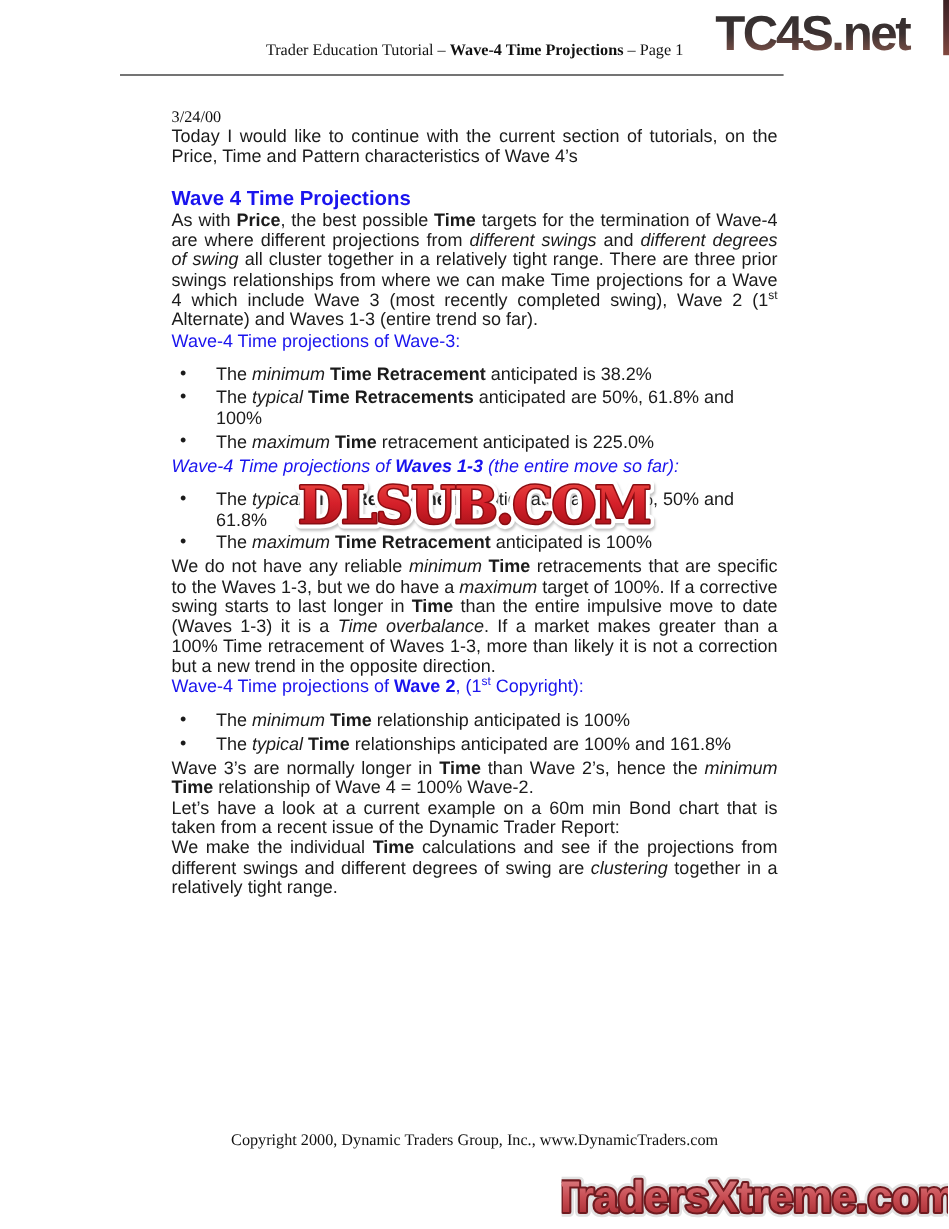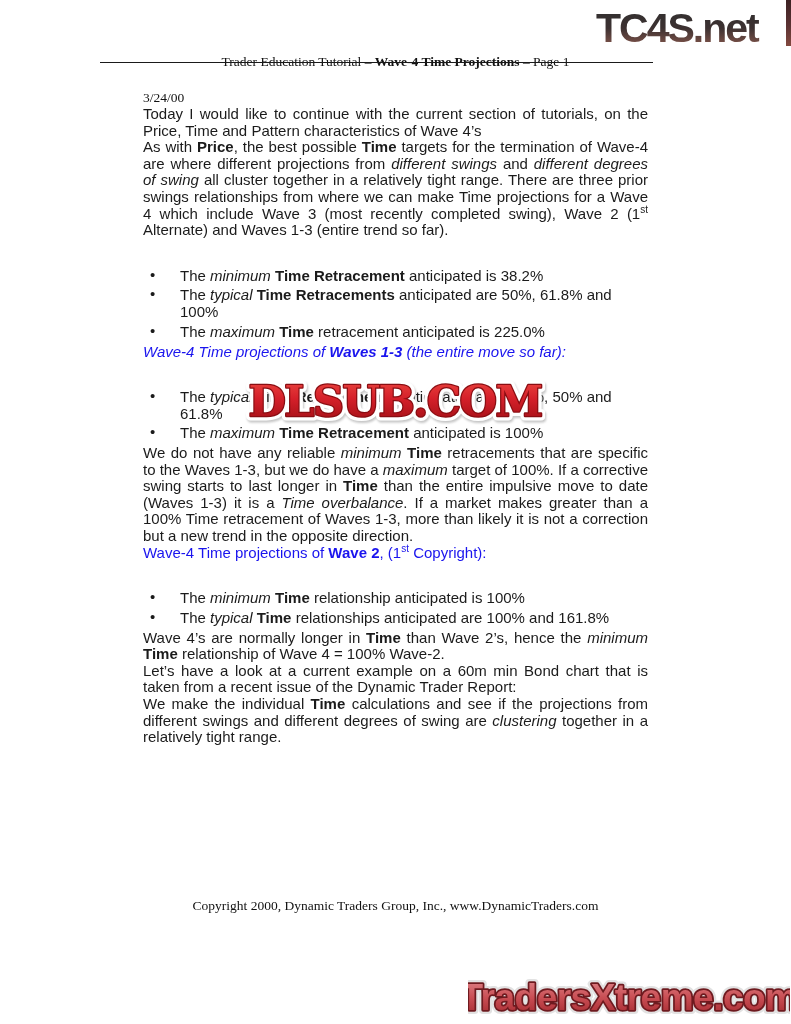--- a/index.html
+++ b/index.html
@@ -4,21 +4,21 @@
 <style>
   html,body{margin:0;padding:0;}
   body{
     width:791px;height:1024px;background:#ffffff;position:relative;
     font-family:"Liberation Sans",sans-serif;color:#1b1b1b;overflow:hidden;
   }
   .page{position:absolute;inset:0;}
 
   
   .running-header{
-    position:absolute;top:54px;left:143px;width:505px;text-align:center;
+    position:absolute;top:34px;left:143px;width:505px;text-align:center;
     font-family:"Liberation Serif",serif;font-size:13.5px;color:#111;
   }
   .header-rule{
     position:absolute;top:62px;left:100px;width:553px;height:0;
     border-top:1.6px solid #1a1a1a;
   }
 
   
   .tc4s{position:absolute;left:596px;top:5px;}
   .edge-strip{
@@ -42,21 +42,21 @@
   .mt-p6{margin-top:16px;}
   h2.section-heading{
     color:#1a14ee;font-size:17px;font-weight:bold;margin:16px 0 0 0;line-height:21px;
   }
   p.sub-heading{
     color:#1a14ee;font-size:15px;margin:0;line-height:17px;text-align:left;
   }
   .mt-sub1{margin-top:14px;}
   .mt-sub2{margin-top:16px;font-style:italic;}
   .mt-sub3{margin-top:14px;}
-  .bullets-wrap{position:relative;margin-top:29px;}
+  .bullets-wrap{position:relative;margin-top:12px;}
   ul.bullets{list-style:none;margin:0;padding:0;}
   ul.bullets li{
     position:relative;padding-left:37px;font-size:15px;line-height:16.6px;
     margin-bottom:3px;text-align:left;
   }
   ul.bullets li::before{
     content:"\2022";position:absolute;left:7px;top:-1px;font-size:15px;color:#1b1b1b;
   }
   .b{font-weight:bold;}
   .i{font-style:italic;}
@@ -64,21 +64,21 @@
 
   
   .watermark-svg{
     position:absolute;left:102px;top:-14px;
     filter:drop-shadow(1.5px 2px 1px rgba(90,90,90,0.35));
     pointer-events:none;
   }
 
   
   .footer-copyright{
-    position:absolute;top:898px;left:143px;width:505px;text-align:center;
+    position:absolute;top:942px;left:143px;width:505px;text-align:center;
     font-family:"Liberation Serif",serif;font-size:13.5px;color:#111;
   }
   .tx-logo{position:absolute;left:468px;top:972px;}
 </style>
 </head>
 <body>
 
 <div class="page">
 
   <div class="running-header"><span>Trader Education Tutorial – </span><span class="b">Wave-4 Time Projections</span><span> – Page 1</span></div>
@@ -95,23 +95,25 @@
     </defs>
     <text x="0" y="37" font-family="Liberation Sans, sans-serif" font-size="41" font-weight="bold" letter-spacing="-2" fill="url(#gTop)">TC4S.net</text>
   </svg>
   <div class="edge-strip"></div>
 
   <div class="content">
     <div class="date-line">3/24/00</div>
 
     <p class="body mt-p1"><span>Today I would like to continue with the current section of tutorials, on the Price, Time and Pattern characteristics of Wave 4’s</span></p>
 
+    <h2 class="section-heading">Wave 4 Time Projections</h2>
 
     <p class="body mt-p2"><span>As with </span><span class="b">Price</span><span>, the best possible </span><span class="b">Time</span><span> targets for the termination of Wave-4 are where different projections from </span><span class="i">different swings</span><span> and </span><span class="i">different degrees of swing</span><span> all cluster together in a relatively tight range. There are three prior swings relationships from where we can make Time projections for a Wave 4 which include Wave 3 (most recently completed swing), Wave 2 (1</span><sup>st</sup><span> Alternate) and Waves 1-3 (entire trend so far).</span></p>
 
+    <p class="sub-heading mt-sub1"><span>Wave-4 Time projections of Wave-3:</span></p>
     <div class="bullets-wrap">
       <ul class="bullets">
         <li><span>The </span><span class="i">minimum</span><span> </span><span class="b">Time Retracement</span><span> anticipated is 38.2%</span></li>
         <li><span>The </span><span class="i">typical</span><span> </span><span class="b">Time Retracements</span><span> anticipated are 50%, 61.8% and 100%</span></li>
         <li><span>The </span><span class="i">maximum</span><span> </span><span class="b">Time</span><span> retracement anticipated is 225.0%</span></li>
       </ul>
     </div>
 
     <p class="sub-heading mt-sub2"><span>Wave-4 Time projections of </span><span class="b">Waves 1-3</span><span> (the entire move so far):</span></p>
     <div class="bullets-wrap">
@@ -135,21 +137,21 @@
     <p class="body mt-p3"><span>We do not have any reliable </span><span class="i">minimum</span><span> </span><span class="b">Time</span><span> retracements that are specific to the Waves 1-3, but we do have a </span><span class="i">maximum</span><span> target of 100%. If a corrective swing starts to last longer in </span><span class="b">Time</span><span> than the entire impulsive move to date (Waves 1-3) it is a </span><span class="i">Time overbalance</span><span>. If a market makes greater than a 100% Time retracement of Waves 1-3, more than likely it is not a correction but a new trend in the opposite direction.</span></p>
 
     <p class="sub-heading mt-sub3"><span>Wave-4 Time projections of </span><span class="b">Wave 2</span><span>, (1</span><sup>st</sup><span> Copyright):</span></p>
     <div class="bullets-wrap">
       <ul class="bullets">
         <li><span>The </span><span class="i">minimum</span><span> </span><span class="b">Time</span><span> relationship anticipated is 100%</span></li>
         <li><span>The </span><span class="i">typical</span><span> </span><span class="b">Time</span><span> relationships anticipated are 100% and 161.8%</span></li>
       </ul>
     </div>
 
-    <p class="body mt-p4"><span>Wave 4’s are normally longer in </span><span class="b">Time</span><span> than Wave 2’s, hence the </span><span class="i">minimum</span><span> </span><span class="b">Time</span><span> relationship of Wave 4 = 100% Wave-2.</span></p>
+    <p class="body mt-p4"><span>Wave 3’s are normally longer in </span><span class="b">Time</span><span> than Wave 2’s, hence the </span><span class="i">minimum</span><span> </span><span class="b">Time</span><span> relationship of Wave 4 = 100% Wave-2.</span></p>
     <p class="body mt-p5"><span>Let’s have a look at a current example on a 60m min Bond chart that is taken from a recent issue of the Dynamic Trader Report:</span></p>
     <p class="body mt-p6"><span>We make the individual </span><span class="b">Time</span><span> calculations and see if the projections from different swings and different degrees of swing are </span><span class="i">clustering</span><span> together in a relatively tight range.</span></p>
   </div>
 
   <div class="footer-copyright">Copyright 2000, Dynamic Traders Group, Inc., www.DynamicTraders.com</div>
 
   <svg class="tx-logo" width="322" height="50" viewBox="0 0 322 50">
     <defs>
       <linearGradient id="gBot" x1="0" y1="0" x2="0" y2="1">
         <stop offset="0" stop-color="#e0888c"></stop>

